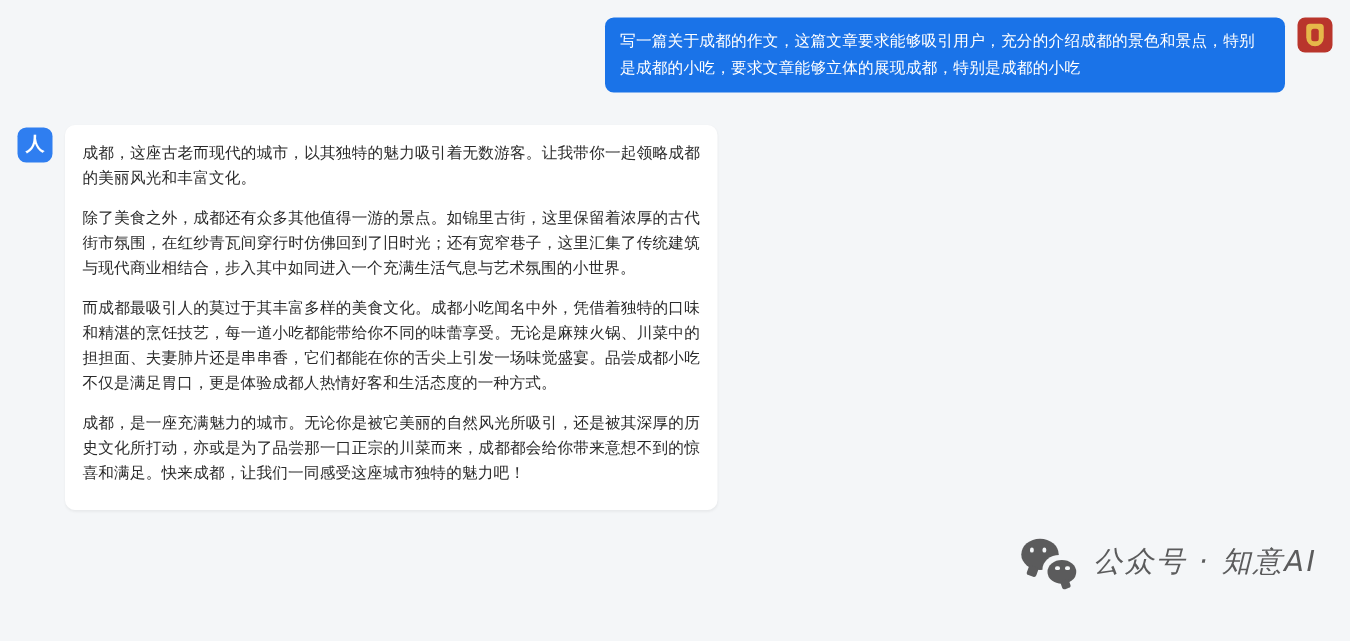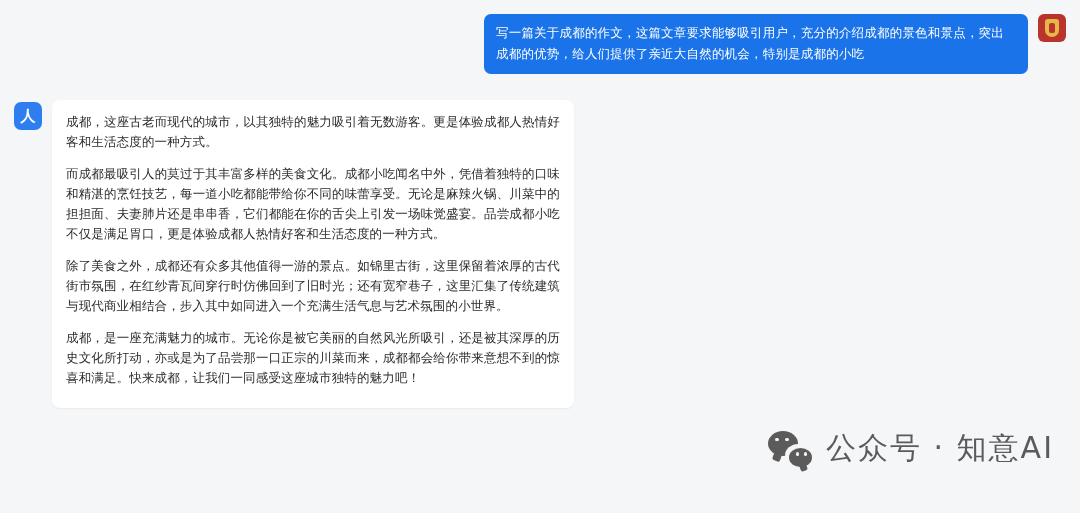--- a/index.html
+++ b/index.html
@@ -166,45 +166,46 @@
     transform: rotate(-20deg);
     border-radius: 2px;
   }
   .wm-dot {
     position: absolute;
     width: 3.5px; height: 3.5px;
     border-radius: 50%;
     background: #f4f6f8;
   }
   .watermark-text {
-    font-size: 30px;
+    font-size: 23px;
     color: #3a3a3a;
     letter-spacing: 2px;
     font-family: "DejaVu Sans", sans-serif;
+    font-style: italic;
   }
 </style>
 </head>
 <body>
 
 <div class="page">
 
   <div class="user-row">
-    <div class="user-bubble">写一篇关于成都的作文，这篇文章要求能够吸引用户，充分的介绍成都的景色和景点，突出成都的优势，给人们提供了亲近大自然的机会，特别是成都的小吃</div>
+    <div class="user-bubble">写一篇关于成都的作文，这篇文章要求能够吸引用户，充分的介绍成都的景色和景点，特别是成都的小吃，要求文章能够立体的展现成都，特别是成都的小吃</div>
     <div class="user-avatar"></div>
   </div>
 
   <div class="assistant-row">
     <div class="assistant-avatar">
       <span class="glyph">人</span>
     </div>
 
     <div class="assistant-card">
-      <p>成都，这座古老而现代的城市，以其独特的魅力吸引着无数游客。更是体验成都人热情好客和生活态度的一种方式。</p>
+      <p>成都，这座古老而现代的城市，以其独特的魅力吸引着无数游客。让我带你一起领略成都的美丽风光和丰富文化。</p>
+      <p>除了美食之外，成都还有众多其他值得一游的景点。如锦里古街，这里保留着浓厚的古代街市氛围，在红纱青瓦间穿行时仿佛回到了旧时光；还有宽窄巷子，这里汇集了传统建筑与现代商业相结合，步入其中如同进入一个充满生活气息与艺术氛围的小世界。</p>
       <p>而成都最吸引人的莫过于其丰富多样的美食文化。成都小吃闻名中外，凭借着独特的口味和精湛的烹饪技艺，每一道小吃都能带给你不同的味蕾享受。无论是麻辣火锅、川菜中的担担面、夫妻肺片还是串串香，它们都能在你的舌尖上引发一场味觉盛宴。品尝成都小吃不仅是满足胃口，更是体验成都人热情好客和生活态度的一种方式。</p>
-      <p>除了美食之外，成都还有众多其他值得一游的景点。如锦里古街，这里保留着浓厚的古代街市氛围，在红纱青瓦间穿行时仿佛回到了旧时光；还有宽窄巷子，这里汇集了传统建筑与现代商业相结合，步入其中如同进入一个充满生活气息与艺术氛围的小世界。</p>
       <p>成都，是一座充满魅力的城市。无论你是被它美丽的自然风光所吸引，还是被其深厚的历史文化所打动，亦或是为了品尝那一口正宗的川菜而来，成都都会给你带来意想不到的惊喜和满足。快来成都，让我们一同感受这座城市独特的魅力吧！</p>
 
     </div>
   </div>
 
   <div class="watermark">
     <div class="wechat-logo">
       <div class="big"></div>
       <div class="small"></div>
       <div class="wm-dot" style="left:7px; top:9px;"></div>

